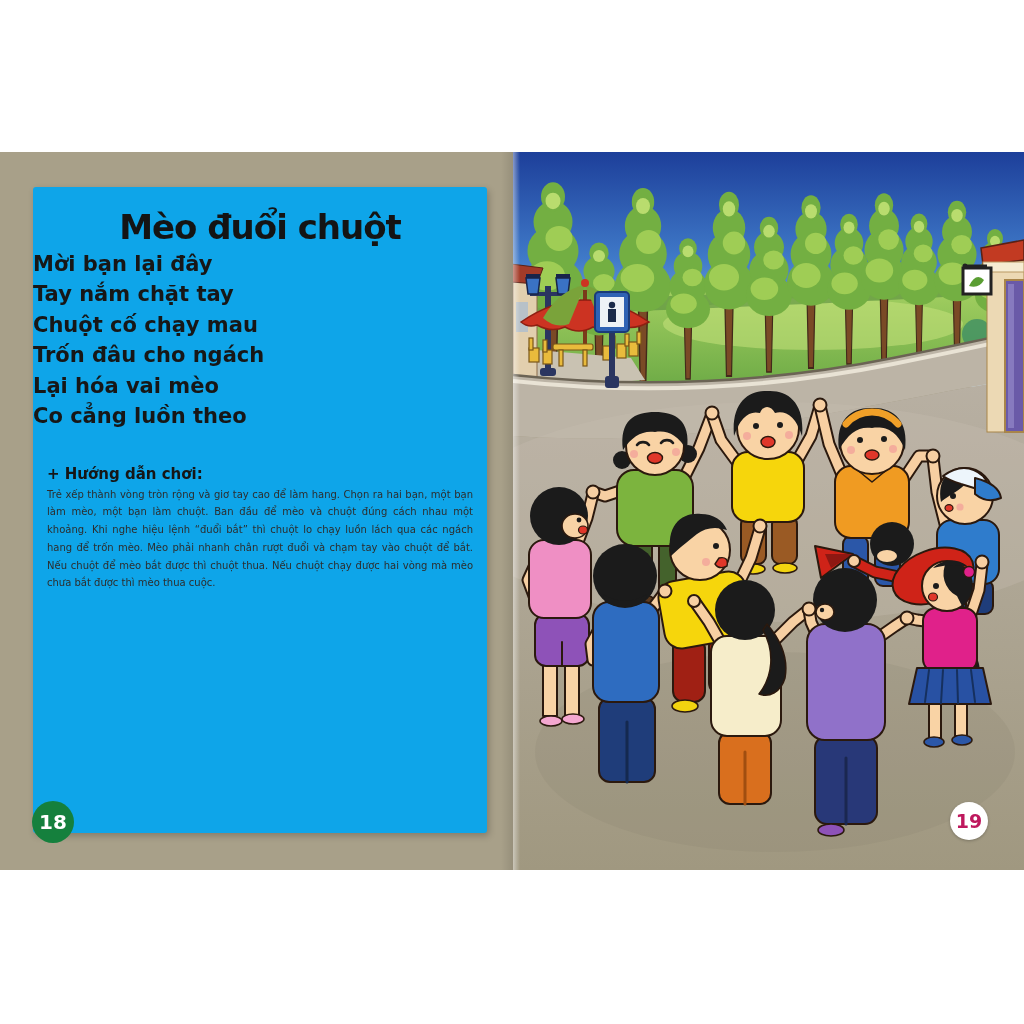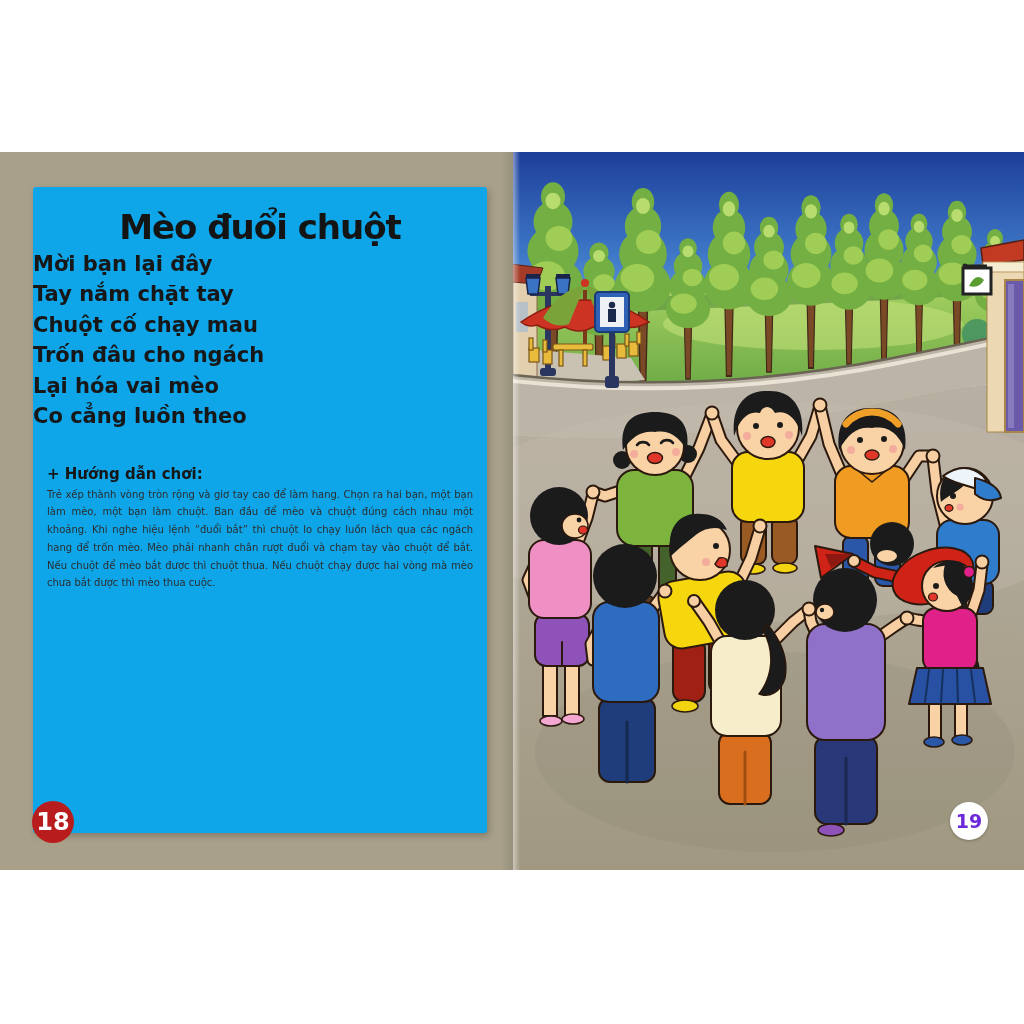--- a/index.html
+++ b/index.html
@@ -15,22 +15,22 @@
   .poem-title{margin:19px 8px 0;text-align:center;font-size:34px;letter-spacing:-1px;
         font-weight:bold;color:#141414;line-height:1.25;}
   .poem{text-align:left;}
   .poem-line{font-size:21px;font-weight:bold;line-height:30.5px;color:#171717;}
   .howto{margin:33px 14px 0 14px;}
   .howto-title{font-weight:bold;font-size:15px;color:#161616;margin-bottom:3px;}
   .howto-body{margin:0;font-size:10px;line-height:17.8px;text-align:justify;color:#2d2d2d;}
   
   .pagenum{position:absolute;border-radius:50%;display:flex;align-items:center;
         justify-content:center;font-weight:bold;}
-  .pagenum-18{left:32px;top:649px;width:42px;height:42px;background:#b91c1c;color:#ffffff;font-size:24px;}
-  .pagenum-19{left:437px;top:650px;width:38px;height:38px;background:#ffffff;color:#6d28d9;
+  .pagenum-18{left:32px;top:649px;width:42px;height:42px;background:#15803d;color:#ffffff;font-size:20px;}
+  .pagenum-19{left:437px;top:650px;width:38px;height:38px;background:#ffffff;color:#be185d;
         font-size:19px;box-shadow:0 1px 3px rgba(0,0,0,0.25);}
   
   .page-right{position:relative;width:511px;height:718px;background:#a39b83;}
   .page-right svg{position:absolute;left:0;top:0;}
   .page-right::before{content:"";position:absolute;left:0;top:0;bottom:0;width:7px;z-index:5;
      background:linear-gradient(to right, rgba(255,255,255,0.45), rgba(255,255,255,0));}
 </style>
 </head>
 <body>
 

